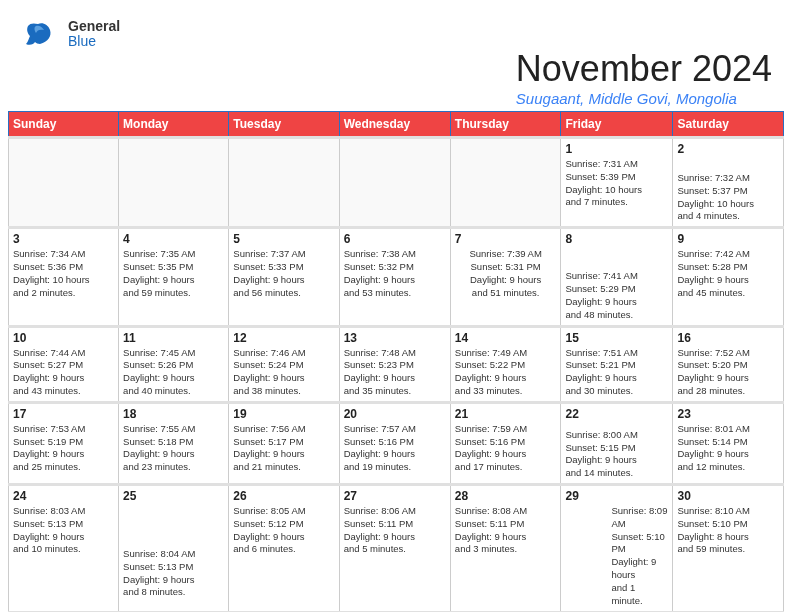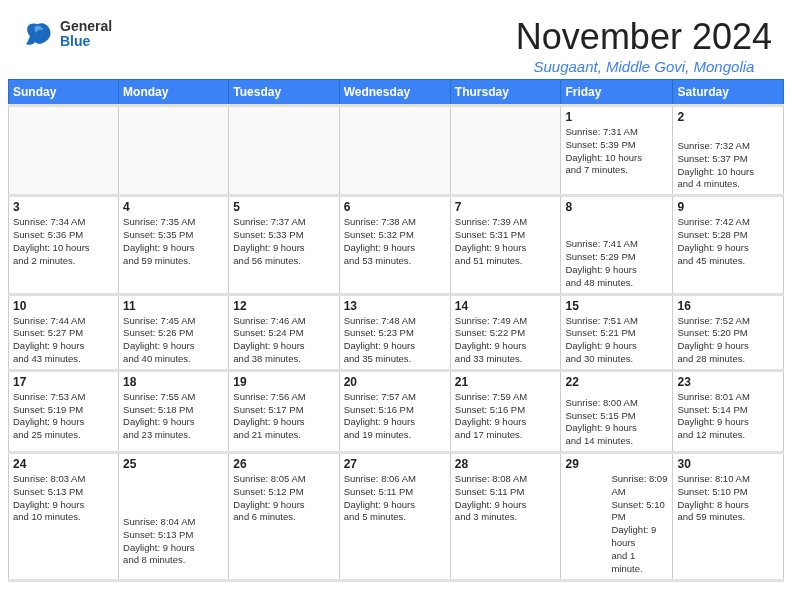--- a/index.html
+++ b/index.html
@@ -1,45 +1,45 @@
 <!DOCTYPE html>
 <html><head>
   <meta charset="utf-8">
   <style>
     * { box-sizing: border-box; margin: 0; padding: 0; }
     body { font-family: Arial, sans-serif; background: #fff; width: 792px; min-height: 612px; }
     .header { padding: 16px 20px 4px 20px; display: flex; align-items: flex-start; justify-content: space-between; }
-    .logo { display: flex; align-items: center; gap: 4px; }
+    .logo { display: flex; align-items: center; gap: 12px; }
     .logo-bird { width: 36px; height: 36px; }
-    .title-block { text-align: center; }
+    .title-block { text-align: left; margin-top: 32px; }
     .month-title { font-size: 36px; font-weight: 300; color: #222; }
     .location { font-size: 15px; color: #3b82f6; font-style: italic; }
     .calendar { width: 100%; border-collapse: collapse; margin: 0; }
-    .calendar th { background: #3b82f6; color: #fff; font-size: 12px; font-weight: bold; padding: 5px 4px; text-align: left; border: 1px solid #2a6fc2; }
+    .calendar th { background: #ef4444; color: #fff; font-size: 12px; font-weight: bold; padding: 5px 4px; text-align: left; border: 1px solid #2a6fc2; }
     .calendar td { vertical-align: top; border: 1px solid #ccc; padding: 3px 4px; font-size: 10px; color: #333; width: 113px; min-height: 70px; background: #fff; }
     .calendar td.empty { background: #f9f9f9; }
     .day-num { font-size: 12px; font-weight: bold; color: #222; display: block; margin-bottom: 2px; }
     .day-info { font-size: 9.5px; color: #333; line-height: 1.35; }
     .calendar tr { border-bottom: 3px solid #e0e0e0; }
     .container { padding: 0 8px 8px 8px; }
   </style>
 </head>
 <body>
 
 <div class="header">
   <div class="logo">
     <svg class="logo-bird" viewBox="0 0 36 36">
       <path d="M18 8 C22 6, 28 8, 30 14 C32 20, 28 26, 20 28 C18 28, 16 27, 15 26 C14 28, 10 30, 6 28 C8 26, 9 22, 10 20 C8 18, 6 14, 8 10 C10 7, 14 7, 18 8Z" fill="#1a6bbf"></path>
       <path d="M16 10 C18 9, 22 10, 24 14 C20 13, 17 14, 16 17 C14 14, 14 11, 16 10Z" fill="#5ba0e0"></path>
     </svg>
     <div>
       <div style="font-size:14px; font-weight:bold; color:#333; line-height:1.1;">
         <span>General</span>
       </div>
-      <div style="font-size:14px; font-weight:bold; color:#1a6bbf; line-height:1.1;">
+      <div style="font-size:14px; font-weight:normal; color:#1a6bbf; line-height:1.1;">
         <span>Blue</span>
       </div>
     </div>
   </div>
   <div class="title-block">
     <div class="month-title">November 2024</div>
     <div class="location">Suugaant, Middle Govi, Mongolia</div>
   </div>
 </div>
 
@@ -102,21 +102,21 @@
           </td>
           <td>
             <span class="day-num">6</span>
             <div class="day-info" style="white-space: pre-line;">Sunrise: 7:38 AM
 Sunset: 5:32 PM
 Daylight: 9 hours
 and 53 minutes.</div>
           </td>
           <td>
             <span class="day-num">7</span>
-            <div class="day-info" style="white-space: pre-line;">Sunrise: 7:39 AM
+            <div class="day-info" style="white-space: pre-line; text-align: center;">Sunrise: 7:39 AM
 Sunset: 5:31 PM
 Daylight: 9 hours
 and 51 minutes.</div>
           </td>
           <td>
             <span class="day-num">8</span>
             <div class="day-info" style="white-space: pre-line; margin-top: 24px;">Sunrise: 7:41 AM
 Sunset: 5:29 PM
 Daylight: 9 hours
 and 48 minutes.</div>

